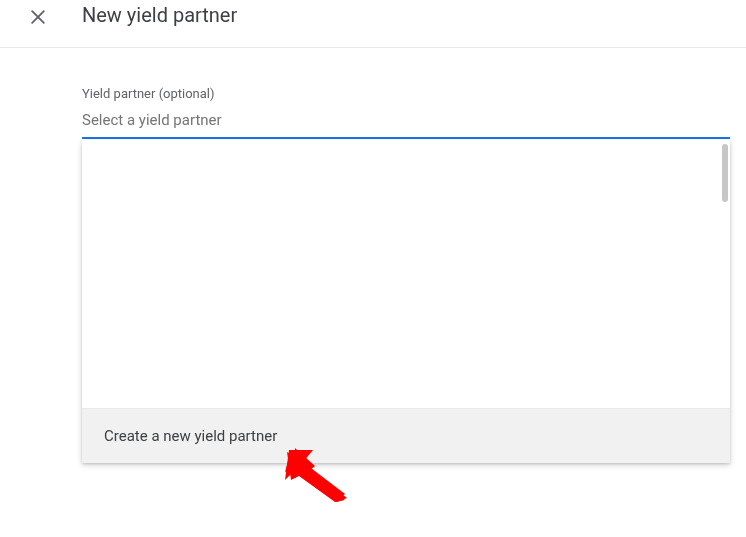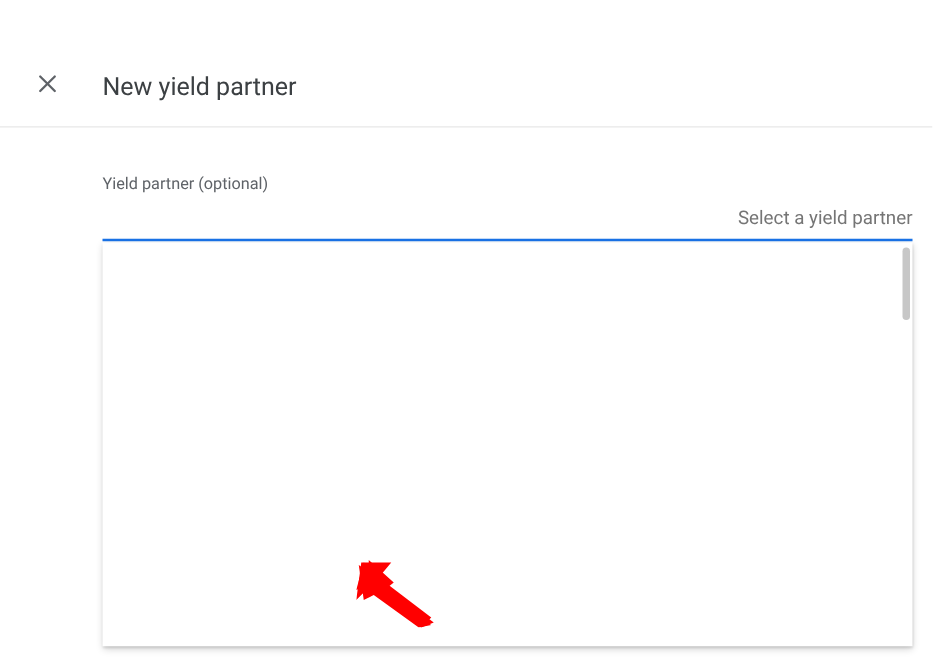--- a/index.html
+++ b/index.html
@@ -10,24 +10,23 @@
     body {
       font-family: Roboto, 'Helvetica Neue', Arial, sans-serif;
       background: #fff;
       width: 746px;
       height: 537px;
       overflow: hidden;
       position: relative;
     }
     .header {
       display: flex;
-      align-items: flex-start;
-      padding: 17px 20px 20px 28px;
+      align-items: flex-end;
+      padding: 3px 20px 20px 28px;
       border-bottom: 1px solid #e8e8e8;
-      margin-top: 40px;
     }
     .close-icon {
       width: 20px;
       height: 20px;
       cursor: pointer;
       color: #5f6368;
     }
     .close-icon svg {
       width: 100%;
       height: 100%;
@@ -47,21 +46,20 @@
       color: #5f6368;
       margin-bottom: 10px;
     }
     .select-input {
       font-size: 15px;
       color: #757575;
       padding-bottom: 8px;
       border-bottom: 2px solid #1a73e8;
       width: 648px;
       cursor: text;
-      text-align: right;
     }
     .dropdown-panel {
       position: absolute;
       top: 92px;
       left: 82px;
       width: 648px;
       height: 323px;
       background: #fff;
       box-shadow: 0 2px 6px rgba(0,0,0,0.18), 0 1px 2px rgba(0,0,0,0.12);
       display: flex;
@@ -124,20 +122,21 @@
 </div>
 
 <div class="form-area">
   <div class="field-label">Yield partner (optional)</div>
   <div class="select-input">Select a yield partner</div>
 
   <div class="dropdown-panel">
     <div class="dropdown-list">
       <div class="scroll-indicator"></div>
     </div>
+    <div class="dropdown-footer">Create a new yield partner</div>
   </div>
 </div>
 
 <div class="annotation-arrow">
   <svg viewBox="0 0 70 54">
     <polygon points="10,0 30,18 25,22 62,50 52,54 15,26 10,30" fill="#ff0000"></polygon>
     <polygon points="6,2 0,24 24,14" fill="#ff0000"></polygon>
     <polygon points="2,4 28,22 20,28 60,52 50,54 14,28 6,32" fill="#ff0000"></polygon>
     <path d="M 4 2 L 28 2 L 18 14 L 60 46 L 52 54 L 10 22 L 0 32 Z" fill="#ff0000"></path>
   </svg>

